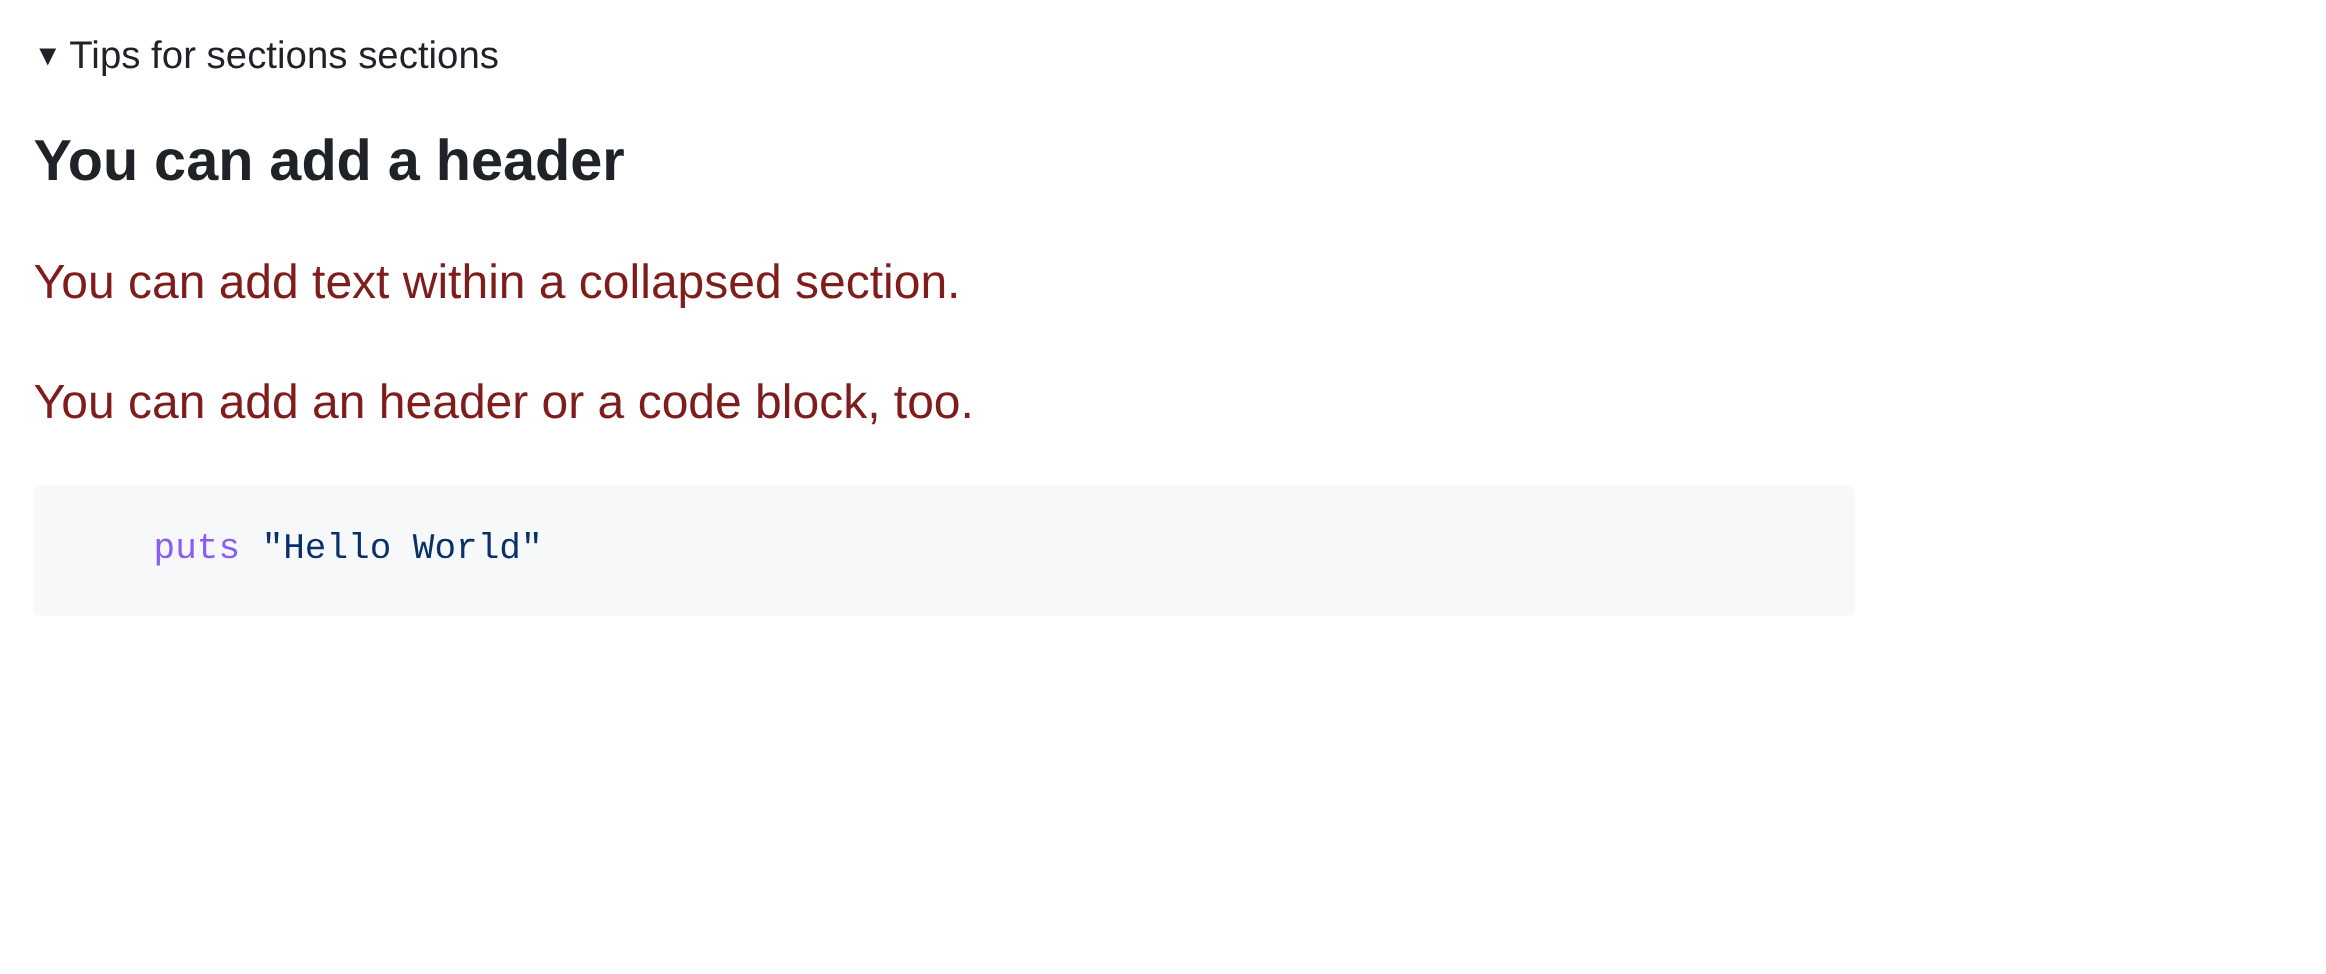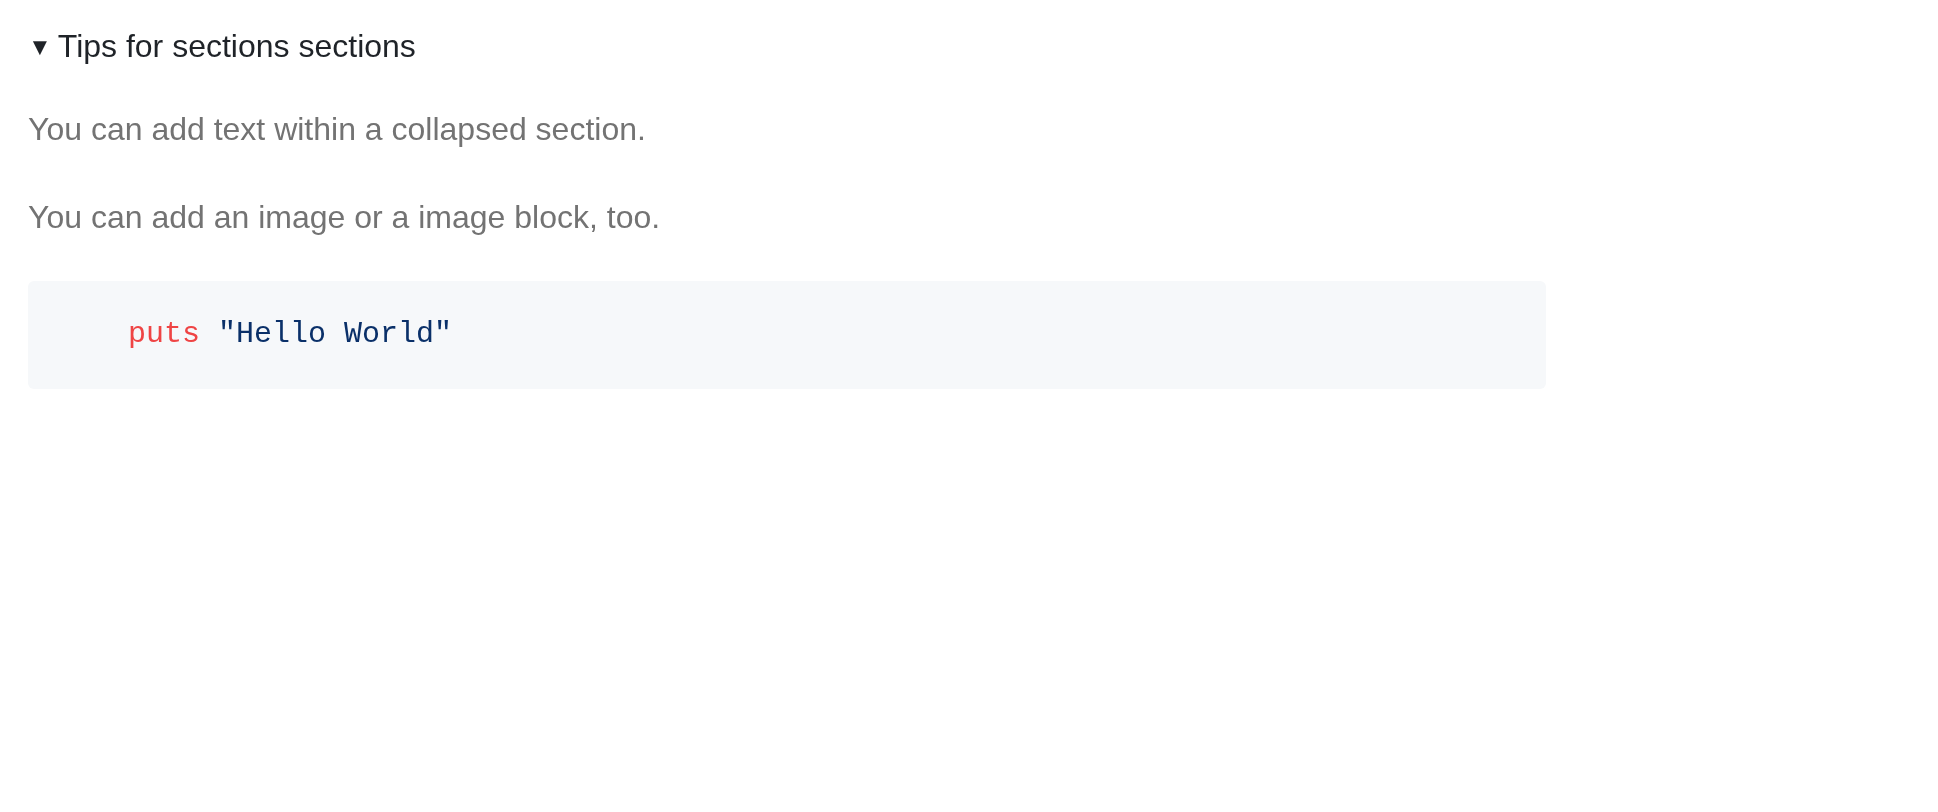--- a/index.html
+++ b/index.html
@@ -30,52 +30,53 @@
       line-height: 1;
     }
     .section-header {
       font-size: 48px;
       font-weight: 600;
       color: #1f2328;
       margin-bottom: 40px;
       line-height: 1.25;
     }
     .body-text {
-      font-size: 32px;
-      color: #737373;
+      font-size: 40px;
+      color: #7f1d1d;
       margin-bottom: 40px;
       line-height: 1.5;
     }
     .code-block {
       background-color: #f6f8fa;
       border-radius: 6px;
       padding: 32px 32px 32px 100px;
       font-family: ui-monospace, SFMono-Regular, "SF Mono", Menlo, Consolas, "Liberation Mono", monospace;
       font-size: 30px;
       line-height: 1.45;
       overflow: auto;
       width: 1518px;
     }
     .code-keyword {
-      color: #ef4444;
+      color: #8b5cf6;
     }
     .code-string {
       color: #0a3069;
     }
   </style>
 </head>
 <body>
 
 <div class="details-container">
   <div class="details-summary">
     <span class="triangle-icon">▼</span>
     <span>Tips for sections sections</span>
   </div>
 
   <div class="details-content">
+    <h3 class="section-header">You can add a header</h3>
 
     <p class="body-text">You can add text within a collapsed section.</p>
 
-    <p class="body-text">You can add an image or a image block, too.</p>
+    <p class="body-text">You can add an header or a code block, too.</p>
 
     <pre class="code-block"><span class="code-keyword">puts</span> <span class="code-string">"Hello World"</span></pre>
   </div>
 </div>
 
 </body></html>

